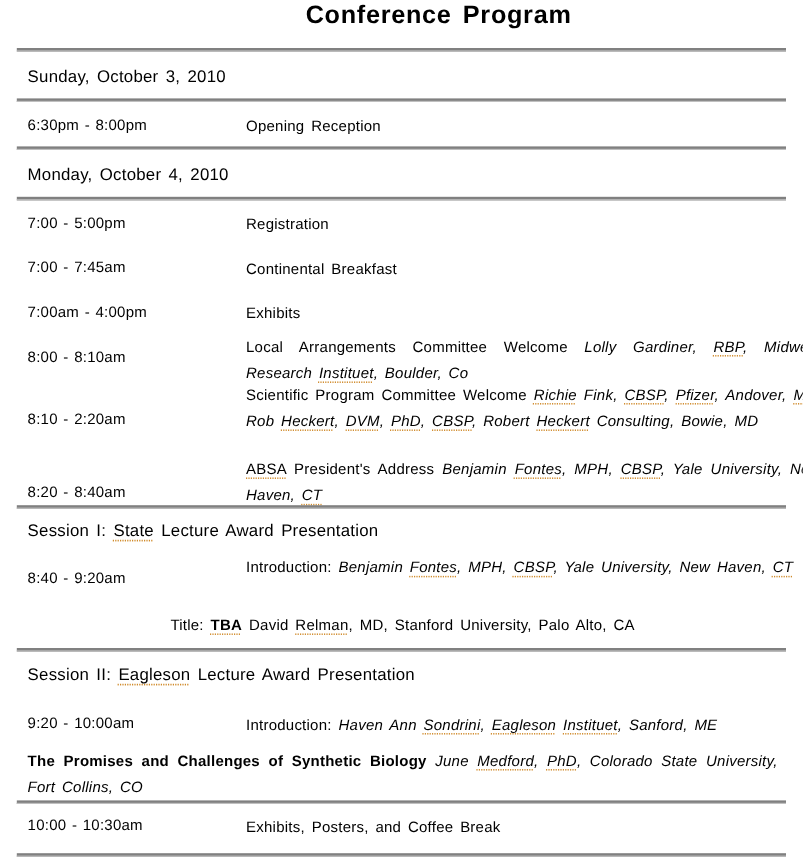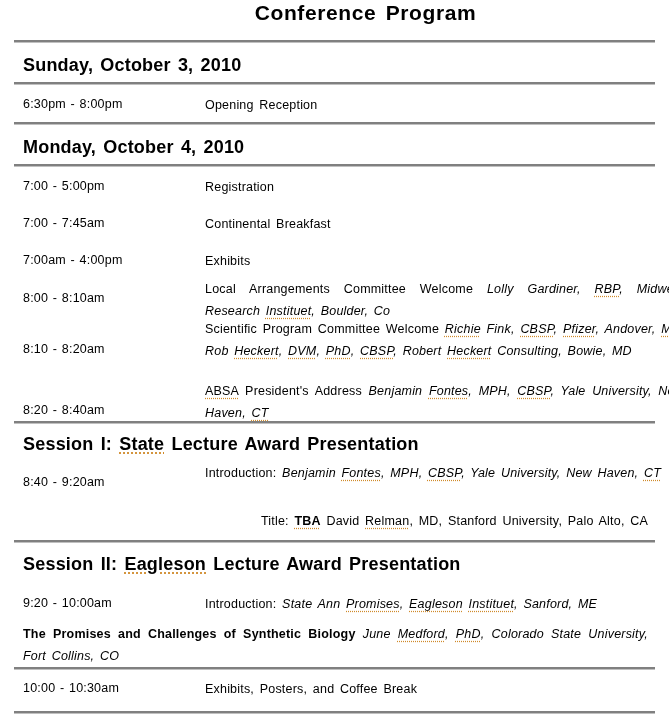--- a/index.html
+++ b/index.html
@@ -11,21 +11,21 @@
       position: absolute; top: 0; left: 0; width: 669px; text-align: center;
       font-size: 21px; font-weight: bold; letter-spacing: 0.6px; word-spacing: 3px;
       line-height: 26px;
       padding-left: 31px;
     }
     .rule {
       position: absolute; left: 14px; width: 641px; height: 2px;
       background: #808080; border-bottom: 1px solid #c0c0c0;
     }
     .day {
-      position: absolute; left: 23px; font-size: 18px; font-weight: bold;
+      position: absolute; left: 23px; font-size: 14px; font-weight: normal;
       letter-spacing: 0.2px; word-spacing: 2px;
     }
     .row { position: absolute; left: 23px; width: 625px; font-size: 12.5px; }
     .time { position: absolute; left: 0; letter-spacing: 0.2px; word-spacing: 1px; }
     .desc {
       position: absolute; left: 146px; width: 479px; line-height: 22px;
       text-align: justify; letter-spacing: 0.2px; word-spacing: 2px; margin-left: 36px;
     }
     .full {
       position: absolute; left: 0; width: 625px; line-height: 22px;
@@ -69,21 +69,21 @@
 
 <div class="row" style="top:278px">
   <span class="time" style="top:13px">8:00 - 8:10am</span>
   <span class="desc">
     <span>Local Arrangements Committee Welcome</span>
     <i><span>Lolly Gardiner, </span><span class="sp">RBP</span><span>, Midwest Research </span><span class="sp">Instituet</span><span>, Boulder, Co</span></i>
   </span>
 </div>
 
 <div class="row" style="top:318px">
-  <span class="time" style="top:24px">8:10 - 8:20am</span>
+  <span class="time" style="top:24px">8:10 - 2:20am</span>
   <span class="desc">
     <span>Scientific Program Committee Welcome</span>
     <i><span class="sp">Richie</span><span> Fink, </span><span class="sp">CBSP</span><span>, </span><span class="sp">Pfizer</span><span>, Andover, </span><span class="sp">MA</span><span>; Rob </span><span class="sp">Heckert</span><span>, </span><span class="sp">DVM</span><span>, </span><span class="sp">PhD</span><span>, </span><span class="sp">CBSP</span><span>, Robert </span><span class="sp">Heckert</span><span> Consulting, Bowie, MD</span></i>
   </span>
 </div>
 
 <div class="row" style="top:380px">
   <span class="time" style="top:23px">8:20 - 8:40am</span>
   <span class="desc">
     <span><span class="sp">ABSA</span><span> President's Address</span></span>
@@ -97,36 +97,36 @@
 
 <div class="row" style="top:462px">
   <span class="time" style="top:13px">8:40 - 9:20am</span>
   <span class="desc">
     <span>Introduction:</span>
     <i><span>Benjamin </span><span class="sp">Fontes</span><span>, MPH, </span><span class="sp">CBSP</span><span>, Yale University, New Haven, </span><span class="sp">CT</span></i>
   </span>
 </div>
 
 <div class="row" style="top:510px">
-  <span class="full" style="text-align:right">
+  <span class="full" style="text-align:center">
     <span>Title:</span>
     <b class="sp">TBA</b>
     <span><span>David </span><span class="sp">Relman</span><span>, MD, Stanford University, Palo Alto, CA</span></span>
   </span>
 </div>
 
 <div class="rule" style="top:540px"></div>
 
 <div class="day" style="top:554px"><span>Session II: </span><span class="sp">Eagleson</span><span> Lecture Award Presentation</span></div>
 
 <div class="row" style="top:593px">
   <span class="time" style="top:3px">9:20 - 10:00am</span>
   <span class="desc">
     <span>Introduction:</span>
-    <i><span>State Ann </span><span class="sp">Promises</span><span>, </span><span class="sp">Eagleson</span><span> </span><span class="sp">Instituet</span><span>, Sanford, ME</span></i>
+    <i><span>Haven Ann </span><span class="sp">Sondrini</span><span>, </span><span class="sp">Eagleson</span><span> </span><span class="sp">Instituet</span><span>, Sanford, ME</span></i>
   </span>
 </div>
 
 <div class="row" style="top:623px">
   <span class="full">
     <b>The Promises and Challenges of Synthetic Biology</b>
     <i><span>June </span><span class="sp">Medford</span><span>, </span><span class="sp">PhD</span><span>, Colorado State University, Fort Collins, CO</span></i>
   </span>
 </div>
 

